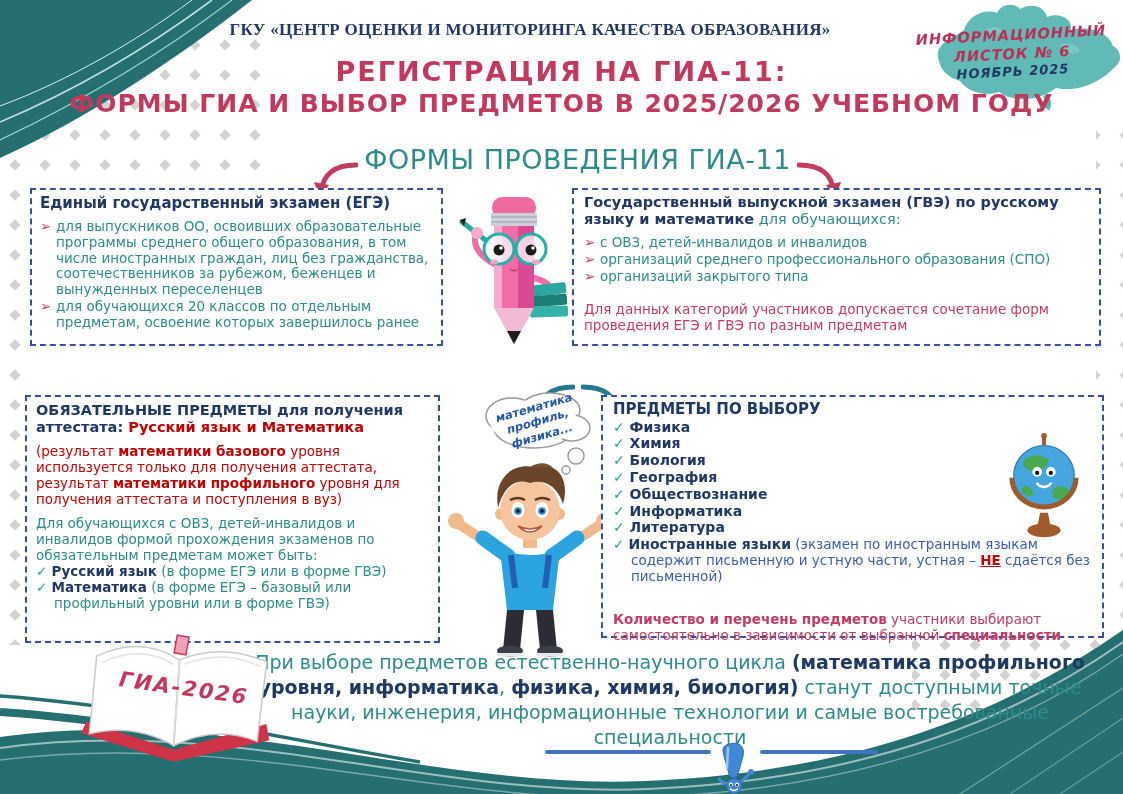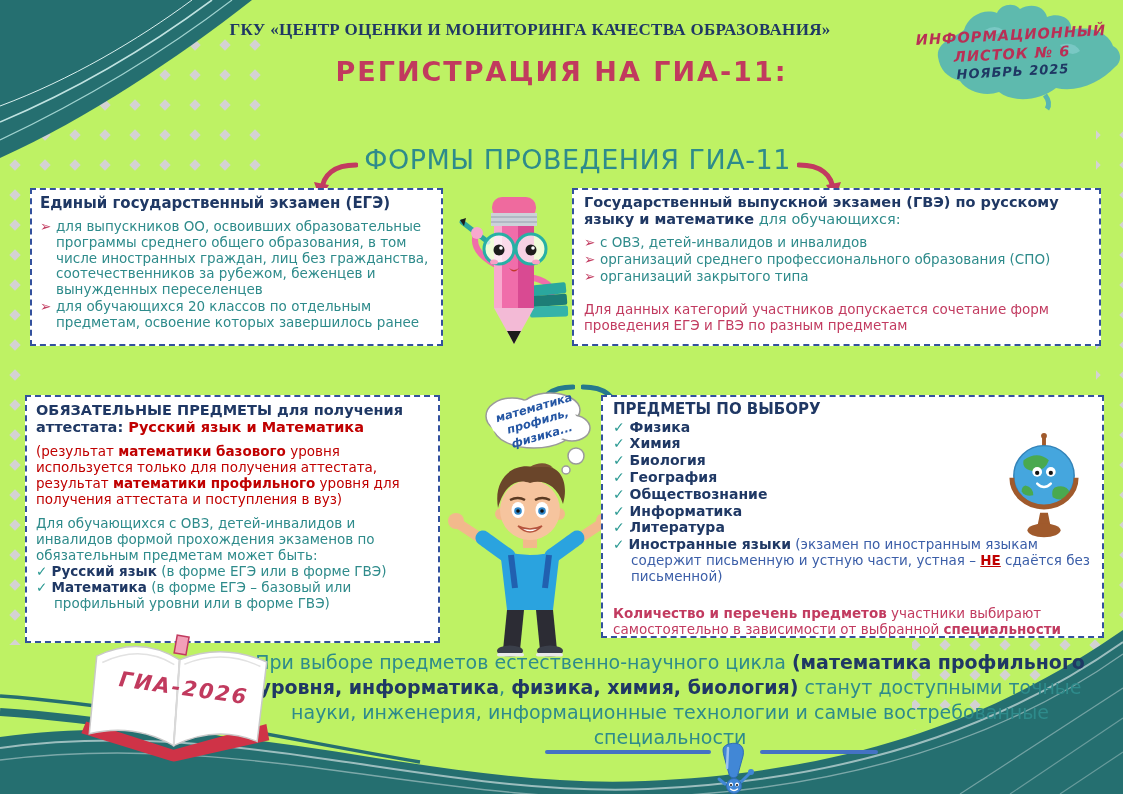--- a/index.html
+++ b/index.html
@@ -1,16 +1,16 @@
 <!DOCTYPE html>
 <html><head>
 <meta charset="utf-8">
 <style>
   html,body{margin:0;padding:0;background:#e8e8e8;}
-  .page{position:relative;width:1123px;height:794px;background:#bef264;overflow:hidden;
+  .page{position:relative;width:1123px;height:794px;background:#ffffff;overflow:hidden;
         font-family:"DejaVu Sans",sans-serif;margin:0 auto;}
   .decor{position:absolute;left:0;top:0;z-index:0;}
   .layer{position:absolute;z-index:2;}
 
   .org-title{left:150px;top:20px;width:760px;text-align:center;
              font-family:"Liberation Serif",serif;font-weight:bold;font-size:17px;
              color:#1f3864;letter-spacing:.3px;}
   .badge{right:6px;top:26px;width:210px;text-align:center;transform:rotate(-3deg);
          font-style:italic;font-weight:bold;line-height:1.3;}
   .badge .b1,.badge .b2{color:#b92f55;font-size:14.5px;letter-spacing:1px;}
@@ -116,20 +116,21 @@
   <div class="layer org-title">ГКУ «ЦЕНТР ОЦЕНКИ И МОНИТОРИНГА КАЧЕСТВА ОБРАЗОВАНИЯ»</div>
 
   <div class="layer badge">
     <div class="b1">ИНФОРМАЦИОННЫЙ</div>
     <div class="b2">ЛИСТОК № 6</div>
     <div class="b3">НОЯБРЬ 2025</div>
   </div>
 
   <div class="layer main-title">
     <div class="t1">РЕГИСТРАЦИЯ НА ГИА-11:</div>
+    <div class="t2">ФОРМЫ ГИА И ВЫБОР ПРЕДМЕТОВ В 2025/2026 УЧЕБНОМ ГОДУ</div>
   </div>
 
   <div class="layer sec-head sec1">
     <svg class="arr" width="46" height="42" viewBox="0 0 46 42">
       <path d="M44,7 C22,7 11,17 10,32" stroke="#c23b60" stroke-width="5" fill="none" stroke-linecap="round"></path>
       <polygon points="2,24 17,27 8,41" fill="#c23b60"></polygon>
     </svg>
     <span class="txt">ФОРМЫ ПРОВЕДЕНИЯ ГИА-11</span>
     <svg class="arr" width="46" height="42" viewBox="0 0 46 42">
       <path d="M2,7 C24,7 35,17 36,32" stroke="#c23b60" stroke-width="5" fill="none" stroke-linecap="round"></path>
@@ -299,21 +300,21 @@
     <div class="opt-subject hang">
       <span class="check-glyph">✓</span>
       <span>Информатика</span></div>
     <div class="opt-subject hang">
       <span class="check-glyph">✓</span>
       <span>Литература</span></div>
     <div class="body-txt hang">
       <span class="check-glyph">✓</span>
       <span class="blue-b" style="font-size:14px;">Иностранные языки</span><span style="color:#3b5ea8"> (экзамен по иностранным языкам содержит письменную и устную части, устная – </span><span class="red-b uline">НЕ</span><span style="color:#3b5ea8"> сдаётся без письменной)</span>
     </div>
-    <div class="note-crimson" style="margin-top:20px;">
+    <div class="note-crimson" style="margin-top:26px;">
       <b>Количество и перечень предметов</b><span> участники выбирают самостоятельно в зависимости от выбранной </span><b>специальности</b>
     </div>
 
     <svg class="globe" viewBox="0 0 90 115">
       <line x1="45" y1="6" x2="45" y2="16" stroke="#a05a2c" stroke-width="4"></line>
       <circle cx="45" cy="5" r="3" fill="#a05a2c"></circle>
       <circle cx="45" cy="46" r="31" fill="#45a6de" stroke="#3383b8" stroke-width="1.5"></circle>
       <path d="M24,30 q14,-10 26,0 q-4,12 -17,11 q-11,-2 -9,-11 Z" fill="#49a94f"></path>
       <path d="M56,58 q12,-4 16,6 q-8,10 -18,4 q-2,-7 2,-10 Z" fill="#49a94f"></path>
       <path d="M26,56 q8,2 8,10 q-8,2 -12,-4 q0,-5 4,-6 Z" fill="#49a94f"></path>

